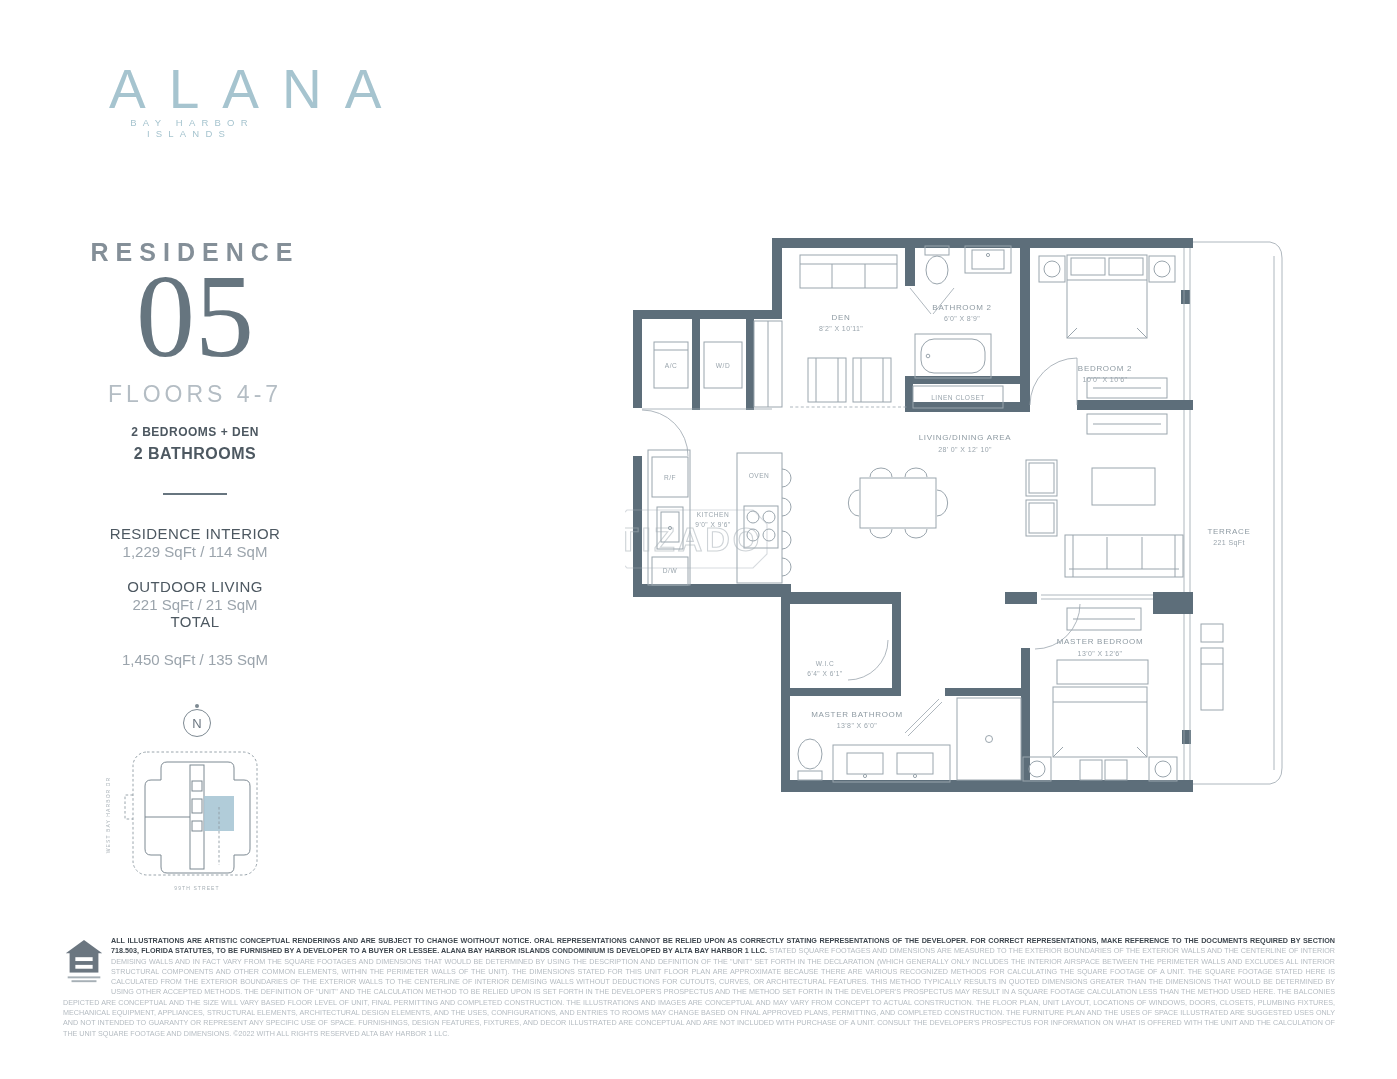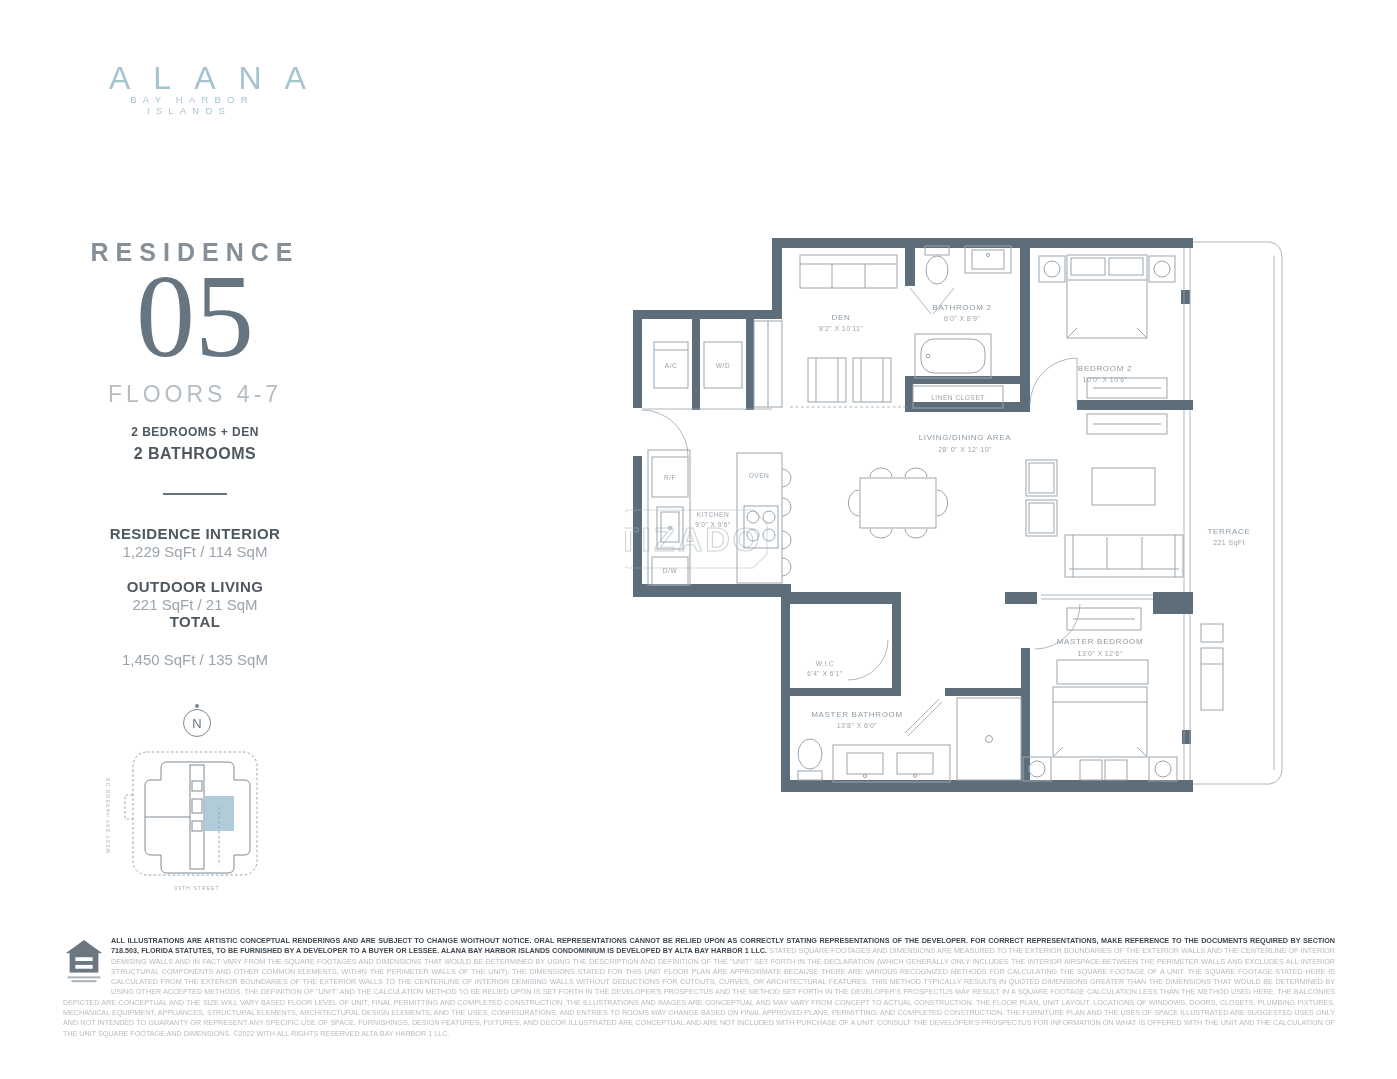--- a/index.html
+++ b/index.html
@@ -3,31 +3,31 @@
 <meta charset="utf-8">
 <style>
   html,body{margin:0;padding:0;}
   body{
     width:1397px;height:1079px;position:relative;background:#ffffff;
     font-family:"Liberation Sans",sans-serif;overflow:hidden;color:#4d5861;
   }
   .abs{position:absolute;}
   
   .brand{left:86px;top:62px;width:206px;text-align:center;}
-  .brand-word{font-size:32px;font-weight:300;letter-spacing:23px;color:#a6c4cf;text-indent:23px;line-height:1;}
+  .brand-word{font-size:55px;font-weight:300;letter-spacing:23px;color:#a6c4cf;text-indent:23px;line-height:1;}
   .brand-tag{font-size:9.5px;font-weight:400;letter-spacing:6.2px;color:#a6c4cf;text-indent:6px;}
   
   .col{left:75px;width:240px;text-align:center;}
   .res-label{top:238px;font-size:25px;letter-spacing:7px;color:#848f98;font-weight:700;}
   .res-num{top:258px;font-size:118px;line-height:1;color:#66757f;font-family:"Liberation Serif",serif;font-weight:400;}
   .res-floors{top:381px;font-size:23px;letter-spacing:4px;color:#b4bdc4;font-weight:400;}
   .cfg1{top:425px;font-size:12px;font-weight:700;letter-spacing:.5px;color:#4d5861;}
   .cfg2{top:445px;font-size:16px;font-weight:700;letter-spacing:.5px;color:#4d5861;}
   .divider{left:163px;top:493px;width:64px;height:2px;background:#67757f;}
-  .stat-t{font-size:15px;font-weight:700;letter-spacing:.4px;color:#4d5861;}
+  .stat-t{font-size:15px;font-weight:400;letter-spacing:.4px;color:#4d5861;}
   .stat-v{font-size:15px;font-weight:400;color:#9ba4ac;}
   .st1{top:525px;} .sv1{top:543px;}
   .st2{top:578px;} .sv2{top:596px;}
   .st3{top:613px;} .sv3{top:651px;}
   
   .fp-wall{fill:#5d6e7a;}
   .fp-fur{fill:none;stroke:#9aa5ad;stroke-width:1;}
   .fp-furw{fill:#ffffff;stroke:#9aa5ad;stroke-width:1;}
   .fp-thin{fill:none;stroke:#9aa5ad;stroke-width:.8;}
   .fp-dash{fill:none;stroke:#9aa5ad;stroke-width:.8;stroke-dasharray:3 2.4;}

